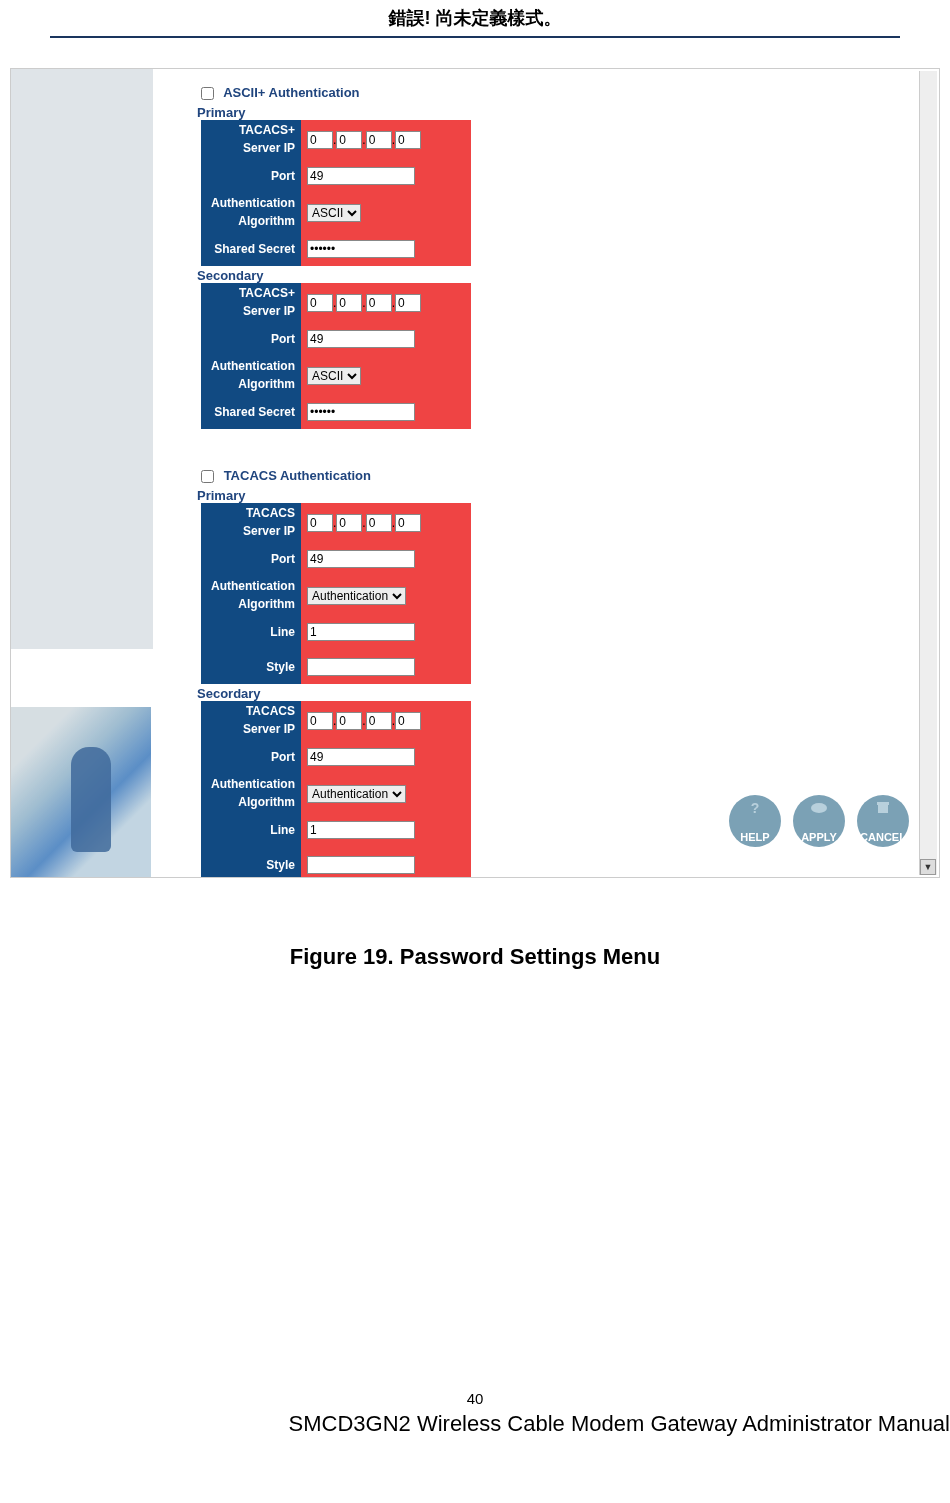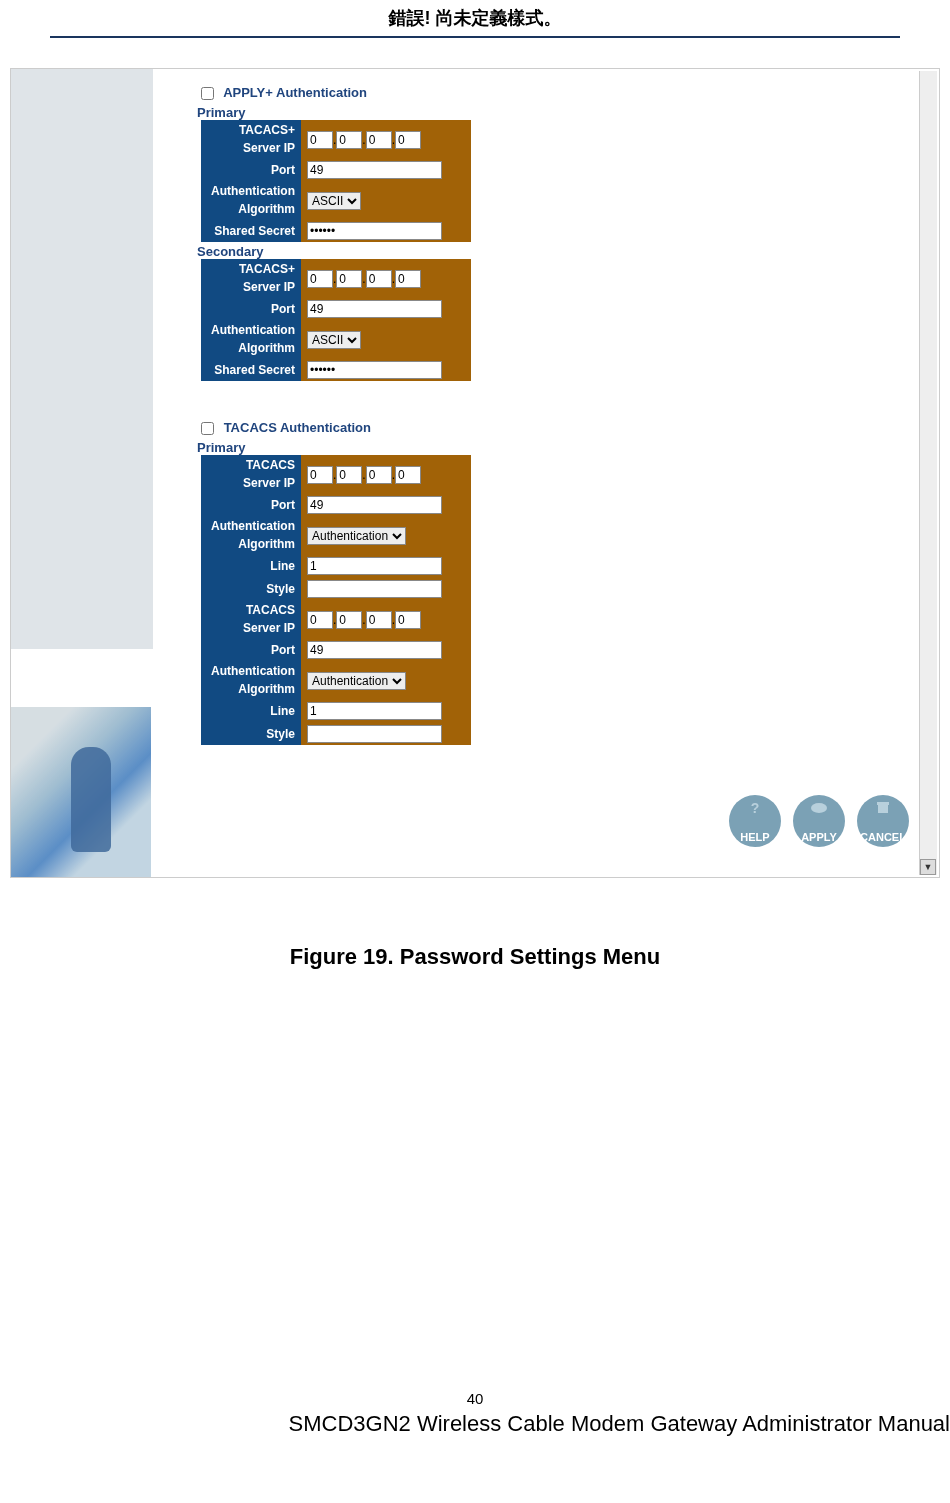--- a/index.html
+++ b/index.html
@@ -83,33 +83,33 @@
     background: #114a82;
     color: #fff;
     font-weight: bold;
     font-size: 12px;
     text-align: right;
     padding: 1px 6px;
     width: 100px;
     line-height:18px;
   }
   table.form-table td.field-cell {
-    background: #a16207;
-    padding: 2px 6px;
+    background: #ef4444;
+    padding: 8px 6px;
     width: 170px;
   }
   input.text, input.ip, input.pw {
     font-family: Arial, sans-serif;
     font-size: 12px;
     padding: 1px 2px;
     border: 1px solid #888;
     background:#fff;
   }
   input.ip { width: 26px; text-align:left; }
-  input.textwide { width: 135px; font-size:12px; padding:1px 2px; border:1px solid #888; }
+  input.textwide { width: 108px; font-size:12px; padding:1px 2px; border:1px solid #888; }
   .ip-dot { font-size:12px; }
   select.sel {
     font-size: 12px; border:1px solid #888; background:#eee; padding:0;
   }
   .button-row {
     position:absolute;
     right:30px;
     bottom:30px;
     display:flex;
     gap:12px;
@@ -161,21 +161,21 @@
   <div class="sidebar-image"></div>
 
   <div class="scrollbar">
     <div class="scroll-arrow down">▼</div>
   </div>
 
   <div class="content-area">
 
     <div class="section-checkbox">
       <input type="checkbox" style="">
-      <span>APPLY+ Authentication</span>
+      <span>ASCII+ Authentication</span>
     </div>
 
     <div class="sub-header">Primary</div>
     <table class="form-table">
       <tbody>
           <tr>
         <td class="label-cell">TACACS+ Server IP</td>
         <td class="field-cell">
           <input class="ip" value="0" style=""><span class="ip-dot">.</span><input class="ip" value="0" style=""><span class="ip-dot">.</span><input class="ip" value="0" style=""><span class="ip-dot">.</span><input class="ip" value="0" style="">
         </td>
@@ -245,20 +245,21 @@
         <td class="label-cell">Line</td>
         <td class="field-cell"><input class="textwide" value="1" style=""></td>
       </tr>
       <tr>
         <td class="label-cell">Style</td>
         <td class="field-cell"><input class="textwide" value="" style=""></td>
       </tr>
     </tbody>
       </table>
 
+    <div class="sub-header">Secordary</div>
     <table class="form-table">
       <tbody>
           <tr>
         <td class="label-cell">TACACS Server IP</td>
         <td class="field-cell">
           <input class="ip" value="0" style=""><span class="ip-dot">.</span><input class="ip" value="0" style=""><span class="ip-dot">.</span><input class="ip" value="0" style=""><span class="ip-dot">.</span><input class="ip" value="0" style="">
         </td>
       </tr>
       <tr>
         <td class="label-cell">Port</td>

